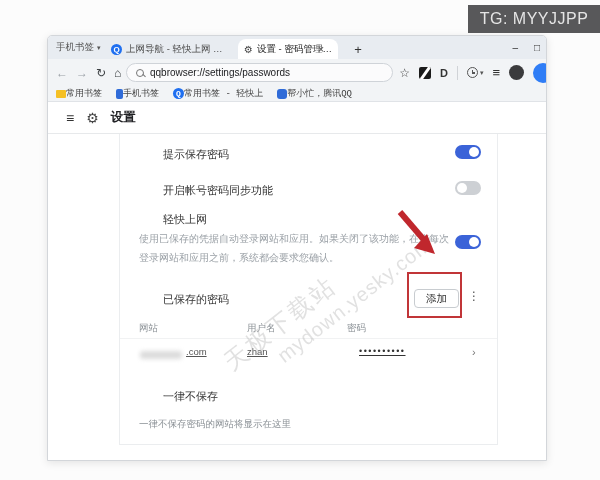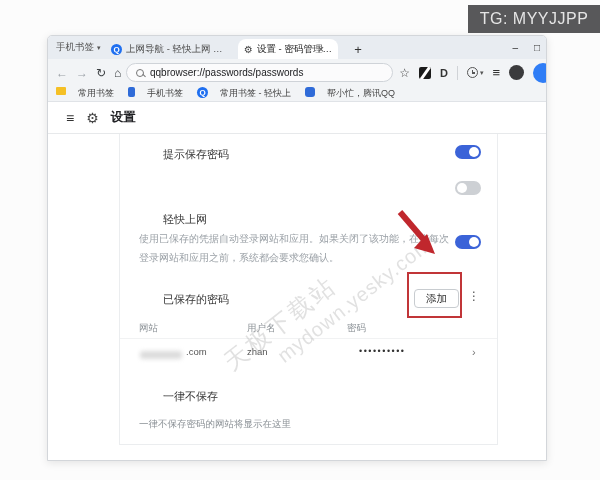--- a/index.html
+++ b/index.html
@@ -57,21 +57,21 @@
   .clock::after { content:''; position:absolute; left:4.3px; top:2px; width:1.3px; height:3.5px; background:#555; }
   .clock::before { content:''; position:absolute; left:4.3px; top:4.3px; width:3.2px; height:1.3px; background:#555; }
   .caret { font-size:7px; color:#555; }
   .menu-glyph { font-size:13px; color:#333; }
   .avatar { width:15px; height:15px; border-radius:50%; background:#3b3b3d; }
   .bluecircle { width:20px; height:20px; border-radius:50%; background:#2f7df6; margin-right:-9px; }
 
   .bookmarks { position:absolute; left:0; top:50px; width:100%; height:16px; background:#f2f4f6;
                border-bottom:1px solid #e0e3e7; display:flex; align-items:center; gap:14px; padding-left:8px;
                font-size:9px; color:#444; }
-  .bm { display:flex; align-items:flex-start; gap:12px; white-space:nowrap; }
+  .bm { display:flex; align-items:center; gap:0; white-space:nowrap;font-family:Liberation Mono, monospace; }
   .ic-folder { width:10px; height:8px; background:#f5c025; border-radius:1px; }
   .ic-phone { width:7px; height:10px; background:#2f6bd8; border-radius:2px; }
   .ic-help { width:10px; height:10px; background:#2f6bd8; border-radius:3px; }
 
   .page { position:absolute; left:0; top:66px; width:100%; height:360px; background:#fff; }
   .set-header { position:absolute; left:0; top:0; width:100%; height:32px; border-bottom:1px solid #e7e9eb;
                 display:flex; align-items:center; gap:12px; padding-left:18px; }
   .hamb { font-size:14px; color:#333; }
   .gear-md { font-size:14px; color:#444; }
   .set-title { font-size:12.5px; color:#202124; font-weight:bold; }
@@ -85,21 +85,21 @@
   .toggle.off { background:#cdd0d4; } .toggle.off .knob { left:2px; }
   .desc { position:absolute; left:19px; font-size:10px; color:#9aa0a6; line-height:19px; width:312px; }
   .addbtn { position:absolute; left:294px; top:155px; width:45px; height:19px; background:#fff;
             border:1px solid #c8ccd0; border-radius:4px; font-size:10.5px; color:#333;
             display:flex; align-items:center; justify-content:center; }
   .kebab { position:absolute; left:348px; top:155px; font-size:12px; color:#555; }
   .thead { position:absolute; font-size:9.5px; color:#8b9196; }
   .thead-line { position:absolute; left:0; top:204px; width:100%; height:1px; background:#f1f2f3; }
   .blurbar { position:absolute; left:20px; top:217px; width:42px; height:8px; background:#dcdcdc;
              filter:blur(2px); border-radius:3px; }
-  .cell { position:absolute; font-size:9.5px; color:#555; }
+  .cell { position:absolute; font-size:9.5px; color:#555;text-decoration:underline; }
   .pwdots { letter-spacing:1.5px; color:#333; font-size:9px; }
   .rowchev { position:absolute; left:352px; top:212px; font-size:11px; color:#777; }
 
   
   .red-rect { position:absolute; left:407px; top:272px; width:55px; height:46px;
               border:2.5px solid #c13538; z-index:50; }
   .arrow-svg { position:absolute; left:388px; top:204px; z-index:50; }
 </style>
 </head>
 <body>
@@ -131,21 +131,21 @@
       </div>
     </div>
 
     <div class="toolbar">
       <span class="nav-ico">←</span>
       <span class="nav-ico">→</span>
       <span class="nav-ico dark">↻</span>
       <span class="nav-ico dark">⌂</span>
       <div class="urlpill">
         <span class="mag"></span>
-        <span class="urltext">qqbrowser://passwords/passwords</span>
+        <span class="urltext">qqbrowser://settings/passwords</span>
       </div>
       <div class="tb-right">
         <span class="star">☆</span>
         <span class="ext"></span>
         <span class="dlogo">D</span>
         <span class="vdiv"></span>
         <span style="display:flex;align-items:center;gap:2px">
           <span class="clock"></span>
           <span class="caret">▾</span>
         </span>
@@ -186,20 +186,21 @@
         <div class="l2">mydown.yesky.com</div>
       </div>
 
       <div class="content">
 
         <span class="crow-label" style="top:13px">提示保存密码</span>
         <span class="toggle on" style="left:335px;top:11px">
             <span class="knob"></span>
           </span>
 
+        <span class="crow-label" style="top:49px">开启帐号密码同步功能</span>
         <span class="toggle off" style="left:335px;top:47px">
             <span class="knob"></span>
           </span>
 
         <span class="crow-label" style="top:78px">轻快上网</span>
         <div class="desc" style="top:95px">使用已保存的凭据自动登录网站和应用。如果关闭了该功能，在您每次登录网站和应用之前，系统都会要求您确认。</div>
         <span class="toggle on" style="left:335px;top:101px">
             <span class="knob"></span>
           </span>
 

